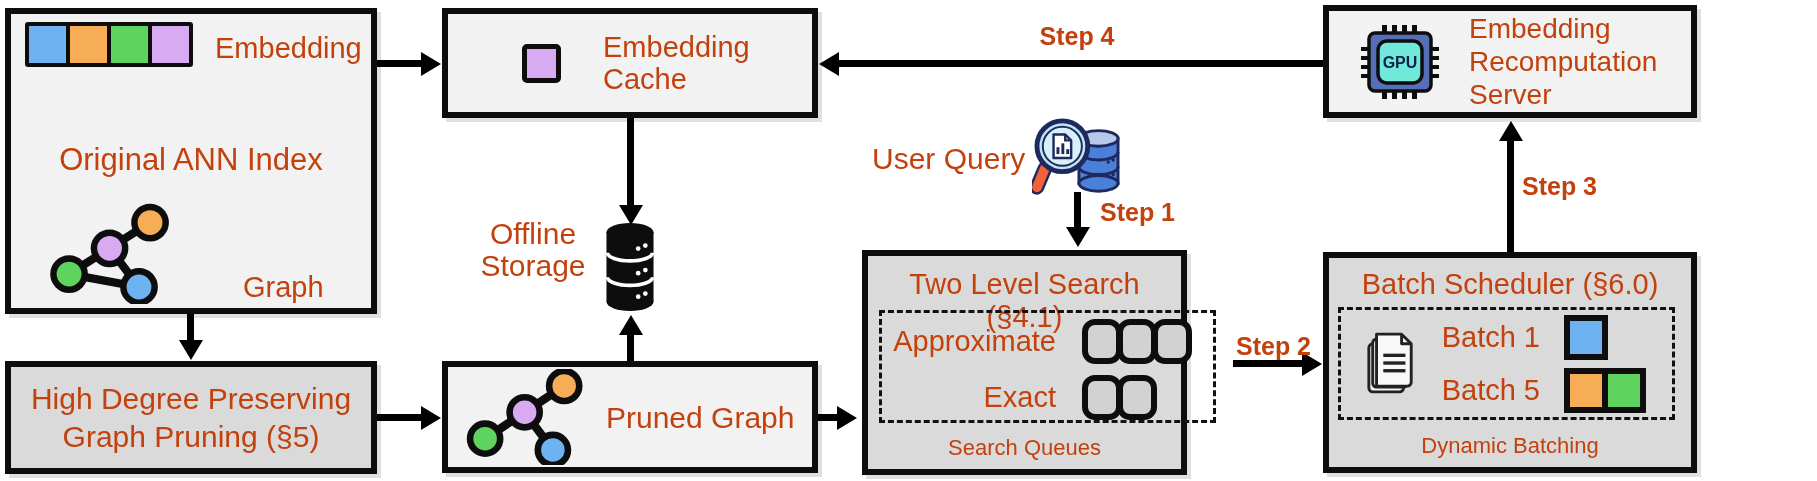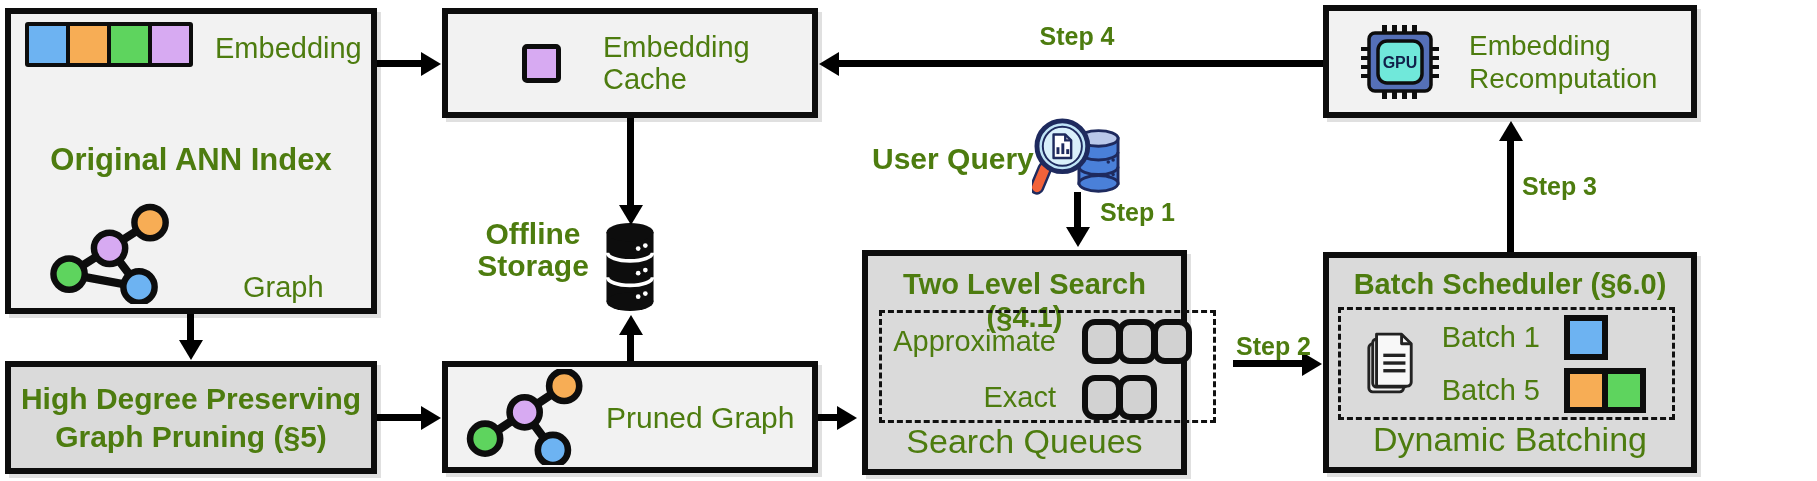--- a/index.html
+++ b/index.html
@@ -1,31 +1,31 @@
 <!DOCTYPE html>
 <html><head>
 <meta charset="utf-8">
 <style>
   html,body { margin:0; padding:0; background:#ffffff; }
   * { box-sizing:border-box; }
   #stage {
     position:relative; width:1817px; height:481px; background:#ffffff;
-    font-family:"Liberation Sans", sans-serif; color:#4d7c0f; overflow:hidden;
+    font-family:"Liberation Sans", sans-serif; color:#c2410c; overflow:hidden;
   }
   .box {
     position:absolute; border:6px solid #0d0d0d;
     box-shadow:4px 4px 0 rgba(0,0,0,0.12);
   }
   .light { background:#f2f2f2; }
   .dark  { background:#dadada; }
 
   .abs { position:absolute; }
   .lbl   { font-size:29px; line-height:32px; }
   .lbl30 { font-size:30px; line-height:33px; }
-  .bold  { font-weight:bold; }
+  .bold  { font-weight:normal; }
   .center{ text-align:center; }
 
   
   .arrow { position:absolute; background:#000; }
   .arrow.h { height:7px; }
   .arrow.v { width:7px; }
   .arrow.right::after { content:""; position:absolute; right:-19px; top:50%; transform:translateY(-50%);
     border-left:20px solid #000; border-top:12px solid transparent; border-bottom:12px solid transparent; }
   .arrow.left::before { content:""; position:absolute; left:-19px; top:50%; transform:translateY(-50%);
     border-right:20px solid #000; border-top:12px solid transparent; border-bottom:12px solid transparent; }
@@ -43,21 +43,21 @@
   
   .swatch { border:5px solid #0d0d0d; border-radius:5px; }
 
   
   .dashed { position:absolute; border:3px dashed #111; }
   .queue-row { display:flex; align-items:center; height:56px; }
   .queue-label { width:200px; padding-right:26px; text-align:right; font-size:29px; }
   .queue-squares { display:flex; }
   .queue-sq { width:40px; height:45px; border:6px solid #0d0d0d; border-radius:13px; background:#d2d2d2; }
   .queue-sq + .queue-sq { margin-left:-5px; }
-  .footer-lbl { position:absolute; bottom:8px; left:0; right:0; text-align:center; font-size:34px; }
+  .footer-lbl { position:absolute; bottom:8px; left:0; right:0; text-align:center; font-size:22px; }
 
   
   .batch-col { flex:1; display:flex; flex-direction:column; gap:8px; padding-right:16px; }
   .batch-row { display:flex; align-items:center; }
   .batch-label { flex:1; text-align:right; margin-right:24px; font-size:29px; }
   .batch-swatches { width:92px; display:flex; }
   .batch-sq { width:44px; height:45px; border:6px solid #0d0d0d; }
   .batch-sq + .batch-sq { margin-left:-6px; }
 </style>
 </head>
@@ -248,20 +248,21 @@
         <rect x="74" y="42" width="10" height="4"></rect>
           <rect x="74" y="51" width="10" height="4"></rect>
       </g>
       <rect x="14" y="10" width="62" height="58" rx="6" stroke="#0d0d0d" stroke-width="3.5" fill="#5570b8"></rect>
       <rect x="23" y="18" width="44" height="42" rx="9" stroke="#0d0d0d" stroke-width="3.5" fill="#70e8da"></rect>
       <text x="45" y="45" text-anchor="middle" font-size="16" font-weight="bold" fill="#10204a" font-family="Liberation Sans, sans-serif">GPU</text>
     </svg>
     <div style="margin-left:22px;">
       <div style="font-size:28px; line-height:33px;">Embedding</div>
       <div style="font-size:28px; line-height:33px;">Recomputation</div>
+      <div style="font-size:28px; line-height:33px;">Server</div>
     </div>
   </div>
 
   <div class="arrow h right" style="left:377px; top:60px; width:45px;"></div>
   <div class="arrow h left" style="left:838px; top:60px; width:485px;"></div>
   <div class="arrow v down" style="left:627px; top:118px; height:88px;"></div>
   <div class="arrow v up" style="left:627px; top:334px; height:27px;"></div>
   <div class="arrow v down" style="left:187px; top:314px; height:27px;"></div>
   <div class="arrow h right" style="left:377px; top:414px; width:45px;"></div>
   <div class="arrow h right" style="left:818px; top:414px; width:20px;"></div>

